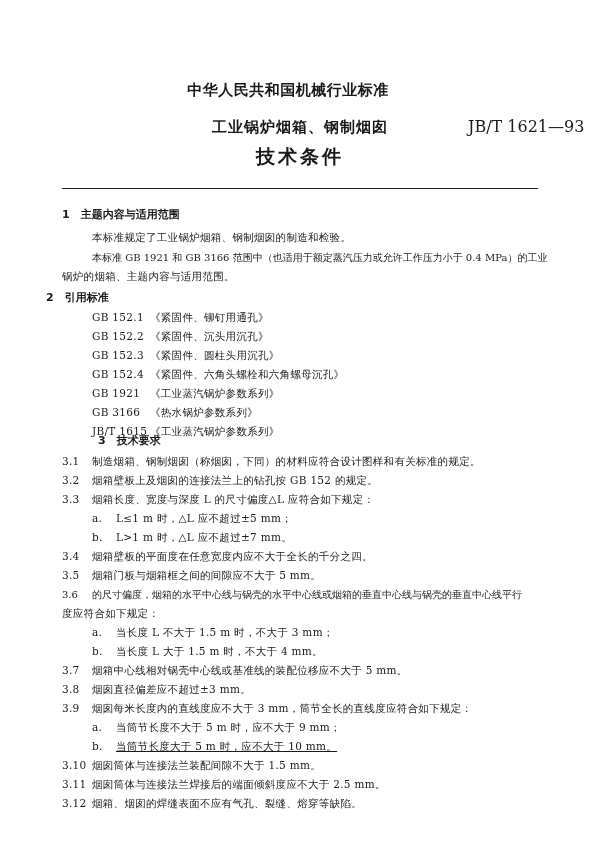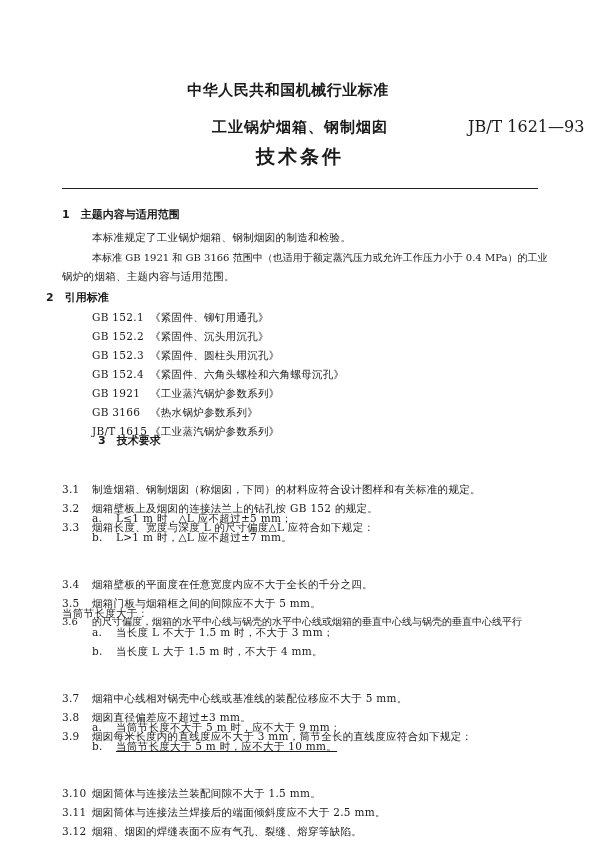--- a/index.html
+++ b/index.html
@@ -8,21 +8,21 @@
     .abs { position: absolute; white-space: nowrap; }
     .sans { font-family: "DejaVu Sans", "Liberation Sans", sans-serif; }
     .serif { font-family: "DejaVu Serif", "Liberation Serif", serif; }
     .industry { left: 0; width: 576px; text-align: center; top: 81px; font-size: 15px; font-weight: bold; letter-spacing: 0.5px; }
     .title1 { left: 0; width: 600px; text-align: center; top: 118px; font-size: 15px; font-weight: bold; letter-spacing: 1px; }
     .title2 { left: 0; width: 600px; text-align: center; top: 144px; font-size: 19px; font-weight: bold; letter-spacing: 3px; }
     .stdno { left: 468px; top: 117px; font-size: 16px; font-weight: normal; }
     .rule-top { left: 62px; top: 188px; width: 420px; height: 0; border-top: 1.5px solid #222; }
     .h { font-size: 11px; font-weight: bold; }
     .p { font-size: 10.5px; letter-spacing: 0.3px; }
-    .num { display: inline-block; width: 30px; margin-top: 28px; }
+    .num { display: inline-block; width: 30px; }
   </style>
 </head>
 <body>
 
 <div>
 
   <div class="abs industry sans">中华人民共和国机械行业标准</div>
   <div class="abs title1 sans">工业锅炉烟箱、钢制烟囱</div>
   <div class="abs title2 sans">技术条件</div>
   <div class="abs stdno serif">JB/T 1621—93</div>
@@ -77,21 +77,21 @@
   </div>
   <div class="abs p" style="left:62px; top:550px;">
     <span class="num">3.4</span><span>烟箱壁板的平面度在任意宽度内应不大于全长的千分之四。</span>
   </div>
   <div class="abs p" style="left:62px; top:569px;">
     <span class="num">3.5</span><span>烟箱门板与烟箱框之间的间隙应不大于 5 mm。</span>
   </div>
   <div class="abs p" style="left:62px; top:588px; font-size:10px; letter-spacing:0;">
     <span class="num">3.6</span><span>的尺寸偏度，烟箱的水平中心线与锅壳的水平中心线或烟箱的垂直中心线与锅壳的垂直中心线平行</span>
   </div>
-  <div class="abs p" style="left:62px; top:607px;">当筒节长度大于：</div>
+  <div class="abs p" style="left:62px; top:607px;">度应符合如下规定：</div>
   <div class="abs p" style="left:92px; top:626px;">
     <span style="display:inline-block;width:24px">a.</span><span>当长度 L 不大于 1.5 m 时，不大于 3 mm；</span>
   </div>
   <div class="abs p" style="left:92px; top:645px;">
     <span style="display:inline-block;width:24px">b.</span><span>当长度 L 大于 1.5 m 时，不大于 4 mm。</span>
   </div>
   <div class="abs p" style="left:62px; top:664px;">
     <span class="num">3.7</span><span>烟箱中心线相对锅壳中心线或基准线的装配位移应不大于 5 mm。</span>
   </div>
   <div class="abs p" style="left:62px; top:683px;">

